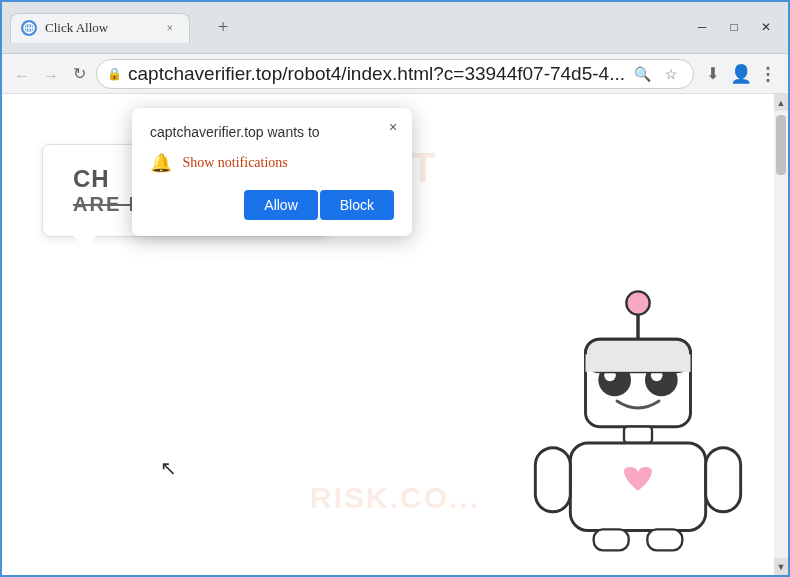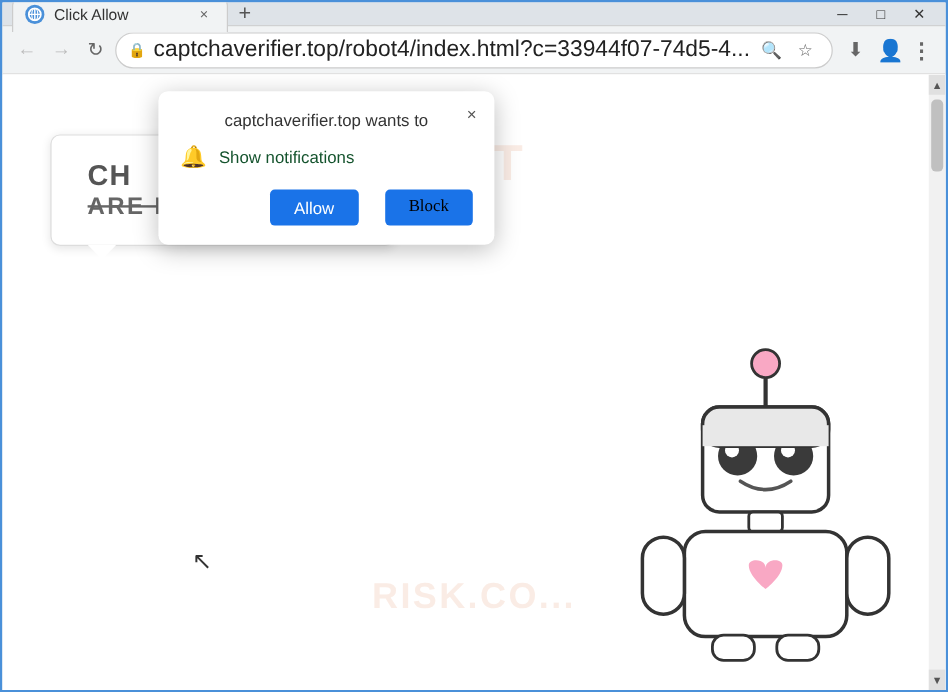--- a/index.html
+++ b/index.html
@@ -20,24 +20,25 @@
       display: flex;
       flex-direction: column;
       background: #f1f3f4;
     }
 
     
     .title-bar {
       background: #dee3e8;
       display: flex;
       align-items: center;
-      height: 20px;
+      height: 52px;
       padding: 0 8px;
-      gap: 0;
+      gap: 19px;
       border-bottom: 1px solid #ccc;
+      font-family: Liberation Serif, serif;
     }
 
     .window-controls {
       display: flex;
       align-items: center;
       gap: 4px;
       margin-left: auto;
     }
 
     .win-btn {
@@ -358,67 +359,66 @@
       color: #555;
       cursor: pointer;
       border-radius: 50%;
     }
 
     .dialog-site {
       font-size: 14px;
       color: #333;
       margin-bottom: 12px;
       font-weight: 400;
-      text-align: center;
     }
 
     .dialog-permission {
       display: flex;
       align-items: center;
       gap: 10px;
       margin-bottom: 16px;
     }
 
     .bell-icon {
       font-size: 18px;
       color: #555;
     }
 
     .permission-text {
       font-size: 14px;
-      color: #14532d;
+      color: #c2410c;
+      font-family: Liberation Serif, serif;
     }
 
     .dialog-buttons {
       display: flex;
       justify-content: flex-end;
-      gap: 22px;
+      gap: 2px;
     }
 
     .btn-allow {
       background: #1a73e8;
       color: white;
       border: none;
       border-radius: 4px;
       padding: 7px 20px;
       font-size: 14px;
       cursor: pointer;
       font-weight: 500;
     }
 
     .btn-block {
       background: #1a73e8;
-      color: #000000;
+      color: #ffffff;
       border: none;
       border-radius: 4px;
       padding: 7px 20px;
       font-size: 14px;
       cursor: pointer;
       font-weight: 500;
-      font-family: Liberation Serif, serif;
     }
 
     
     .cursor {
       position: absolute;
       left: 158px;
       bottom: 95px;
       font-size: 20px;
       color: #333;
       z-index: 5;

